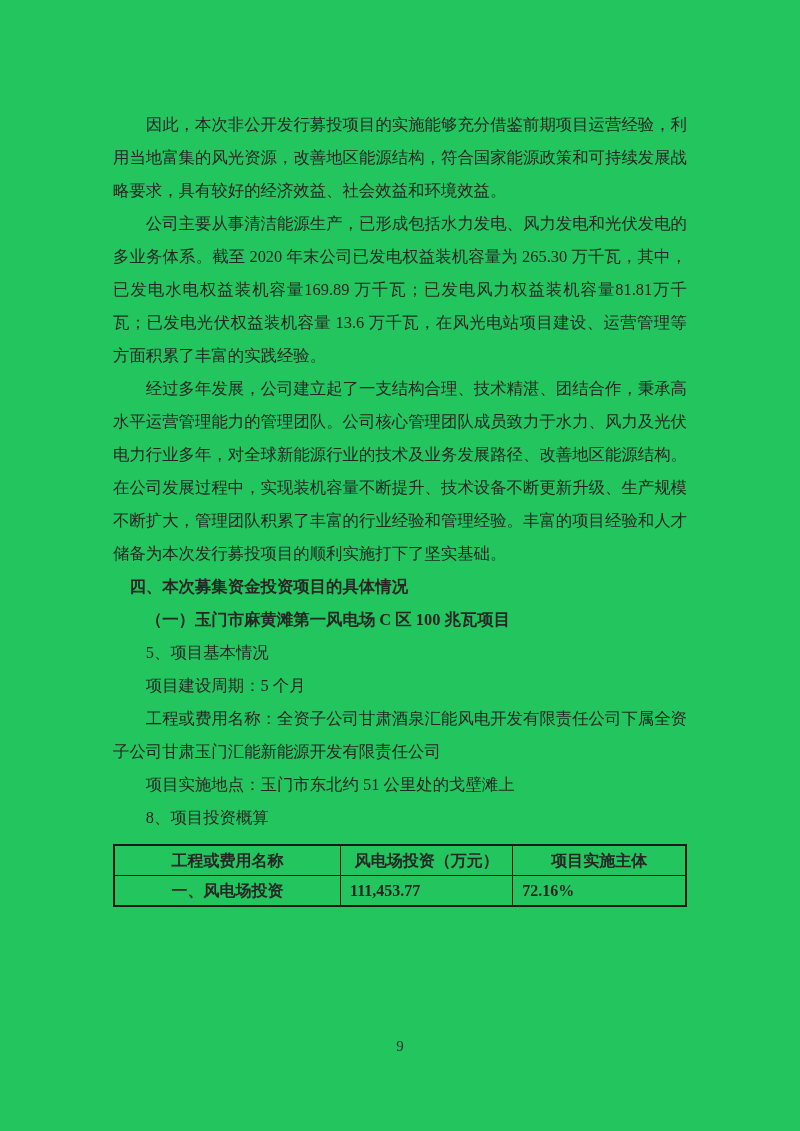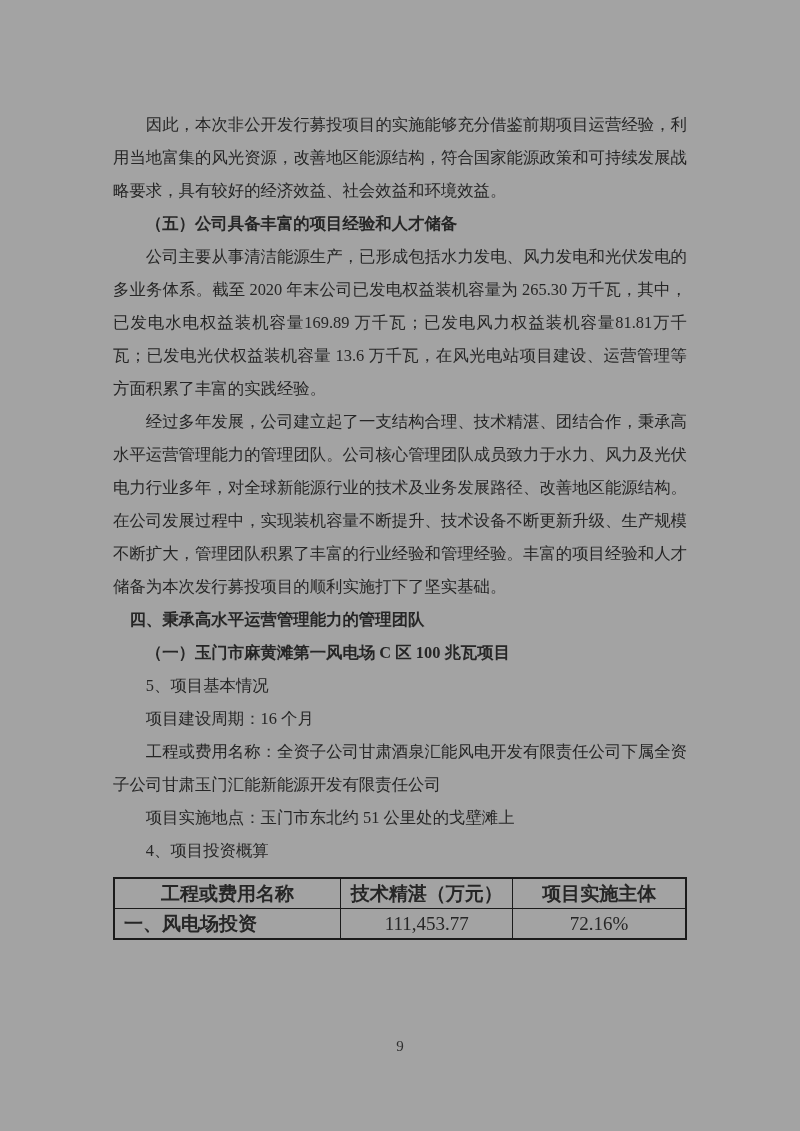--- a/index.html
+++ b/index.html
@@ -4,21 +4,21 @@
 <style>
   html, body { margin: 0; padding: 0; }
   body {
     width: 800px; height: 1131px;
     background: #f4f4f4;
     font-family: "Liberation Serif", "DejaVu Serif", serif;
   }
   .page {
     position: relative;
     width: 800px; height: 1131px;
-    background: #a3a3a3;
+    background: #22c55e;
     overflow: hidden;
     color: #262626;
   }
   .content {
     position: absolute;
     left: 113px; top: 108px;
     width: 574px;
     font-size: 16.4px;
     line-height: 33px;
     text-align: justify;
@@ -31,73 +31,72 @@
   table.inv-table {
     width: 574px;
     border-collapse: collapse;
     margin-top: 10px;
     border: 2px solid #1b1b1b;
   }
   table.inv-table th, table.inv-table td {
     border: 1px solid #1b1b1b;
     height: 29px;
     padding: 0 9px;
-    font-size: 19px;
+    font-size: 16px;
     line-height: 29px;
   }
   table.inv-table th { font-weight: bold; text-align: center; padding: 0 4px; }
-  td.cell-name { font-weight: bold; text-align: left; }
-  td.cell-num  { font-weight: normal; text-align: center; }
+  td.cell-name { font-weight: bold; text-align: center; }
+  td.cell-num  { font-weight: bold; text-align: left; }
   .page-footer {
     position: absolute;
     left: 0; top: 1038px; width: 800px;
     text-align: center;
     font-size: 15px;
     color: #2e2e2e;
   }
 </style>
 </head>
 <body>
 
 <div class="page">
   <div class="content">
 
     <p class="indent-2">因此，本次非公开发行募投项目的实施能够充分借鉴前期项目运营经验，利用当地富集的风光资源，改善地区能源结构，符合国家能源政策和可持续发展战略要求，具有较好的经济效益、社会效益和环境效益。</p>
 
-    <p class="indent-2 bold">（五）公司具备丰富的项目经验和人才储备</p>
 
     <p class="indent-2">公司主要从事清洁能源生产，已形成包括水力发电、风力发电和光伏发电的多业务体系。截至 2020 年末公司已发电权益装机容量为 265.30 万千瓦，其中，已发电水电权益装机容量169.89 万千瓦；已发电风力权益装机容量81.81万千瓦；已发电光伏权益装机容量 13.6 万千瓦，在风光电站项目建设、运营管理等方面积累了丰富的实践经验。</p>
 
     <p class="indent-2">经过多年发展，公司建立起了一支结构合理、技术精湛、团结合作，秉承高水平运营管理能力的管理团队。公司核心管理团队成员致力于水力、风力及光伏电力行业多年，对全球新能源行业的技术及业务发展路径、改善地区能源结构。在公司发展过程中，实现装机容量不断提升、技术设备不断更新升级、生产规模不断扩大，管理团队积累了丰富的行业经验和管理经验。丰富的项目经验和人才储备为本次发行募投项目的顺利实施打下了坚实基础。</p>
 
-    <p class="indent-1 bold">四、秉承高水平运营管理能力的管理团队</p>
+    <p class="indent-1 bold">四、本次募集资金投资项目的具体情况</p>
 
     <p class="indent-2 bold">（一）玉门市麻黄滩第一风电场 C 区 100 兆瓦项目</p>
 
     <p class="indent-2">5、项目基本情况</p>
 
-    <p class="indent-2">项目建设周期：16 个月</p>
+    <p class="indent-2">项目建设周期：5 个月</p>
 
     <p class="indent-2">工程或费用名称：全资子公司甘肃酒泉汇能风电开发有限责任公司下属全资子公司甘肃玉门汇能新能源开发有限责任公司</p>
 
     <p class="indent-2">项目实施地点：玉门市东北约 51 公里处的戈壁滩上</p>
 
 
-    <p class="indent-2">4、项目投资概算</p>
+    <p class="indent-2">8、项目投资概算</p>
 
     <table class="inv-table">
       <colgroup>
         <col style="width: 225px">
         <col style="width: 171px">
         <col style="width: 172px">
       </colgroup>
       <thead>
         <tr>
           <th>工程或费用名称</th>
-          <th>技术精湛（万元）</th>
+          <th>风电场投资（万元）</th>
           <th>项目实施主体</th>
         </tr>
       </thead>
       <tbody>
         <tr>
           <td class="cell-name">一、风电场投资</td>
           <td class="cell-num">111,453.77</td>
           <td class="cell-num">72.16%</td>
         </tr>
       </tbody>

